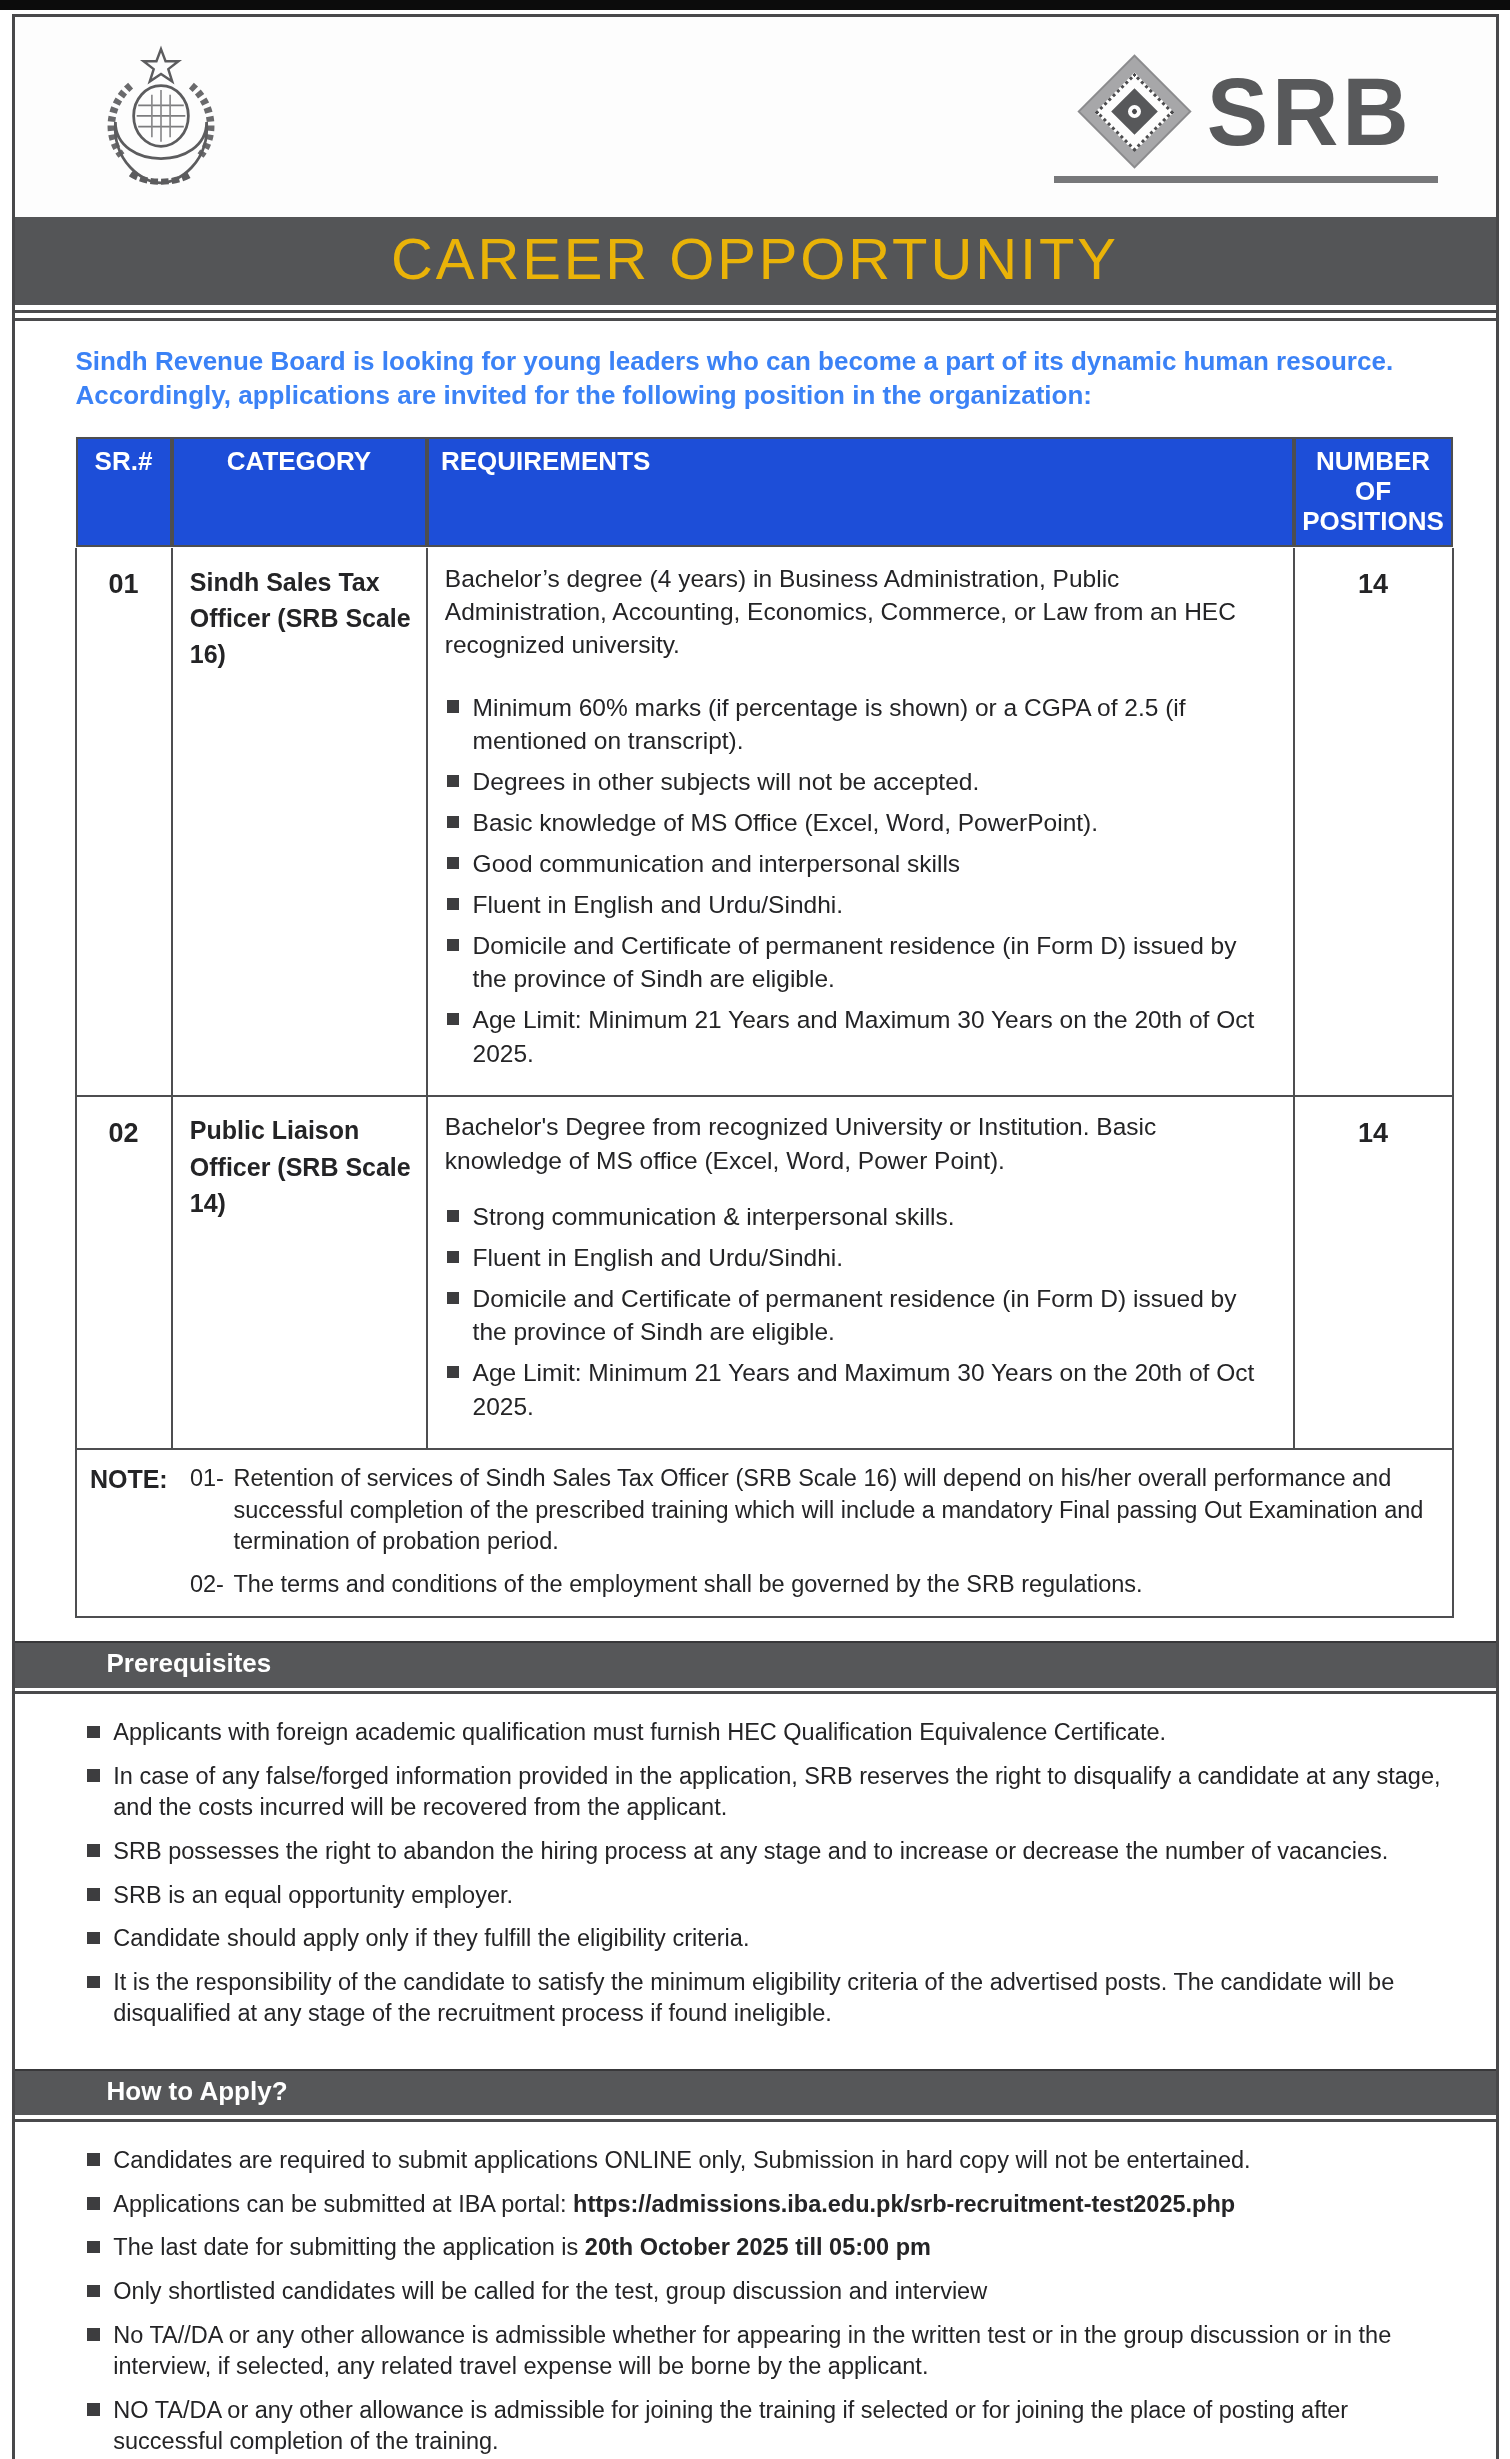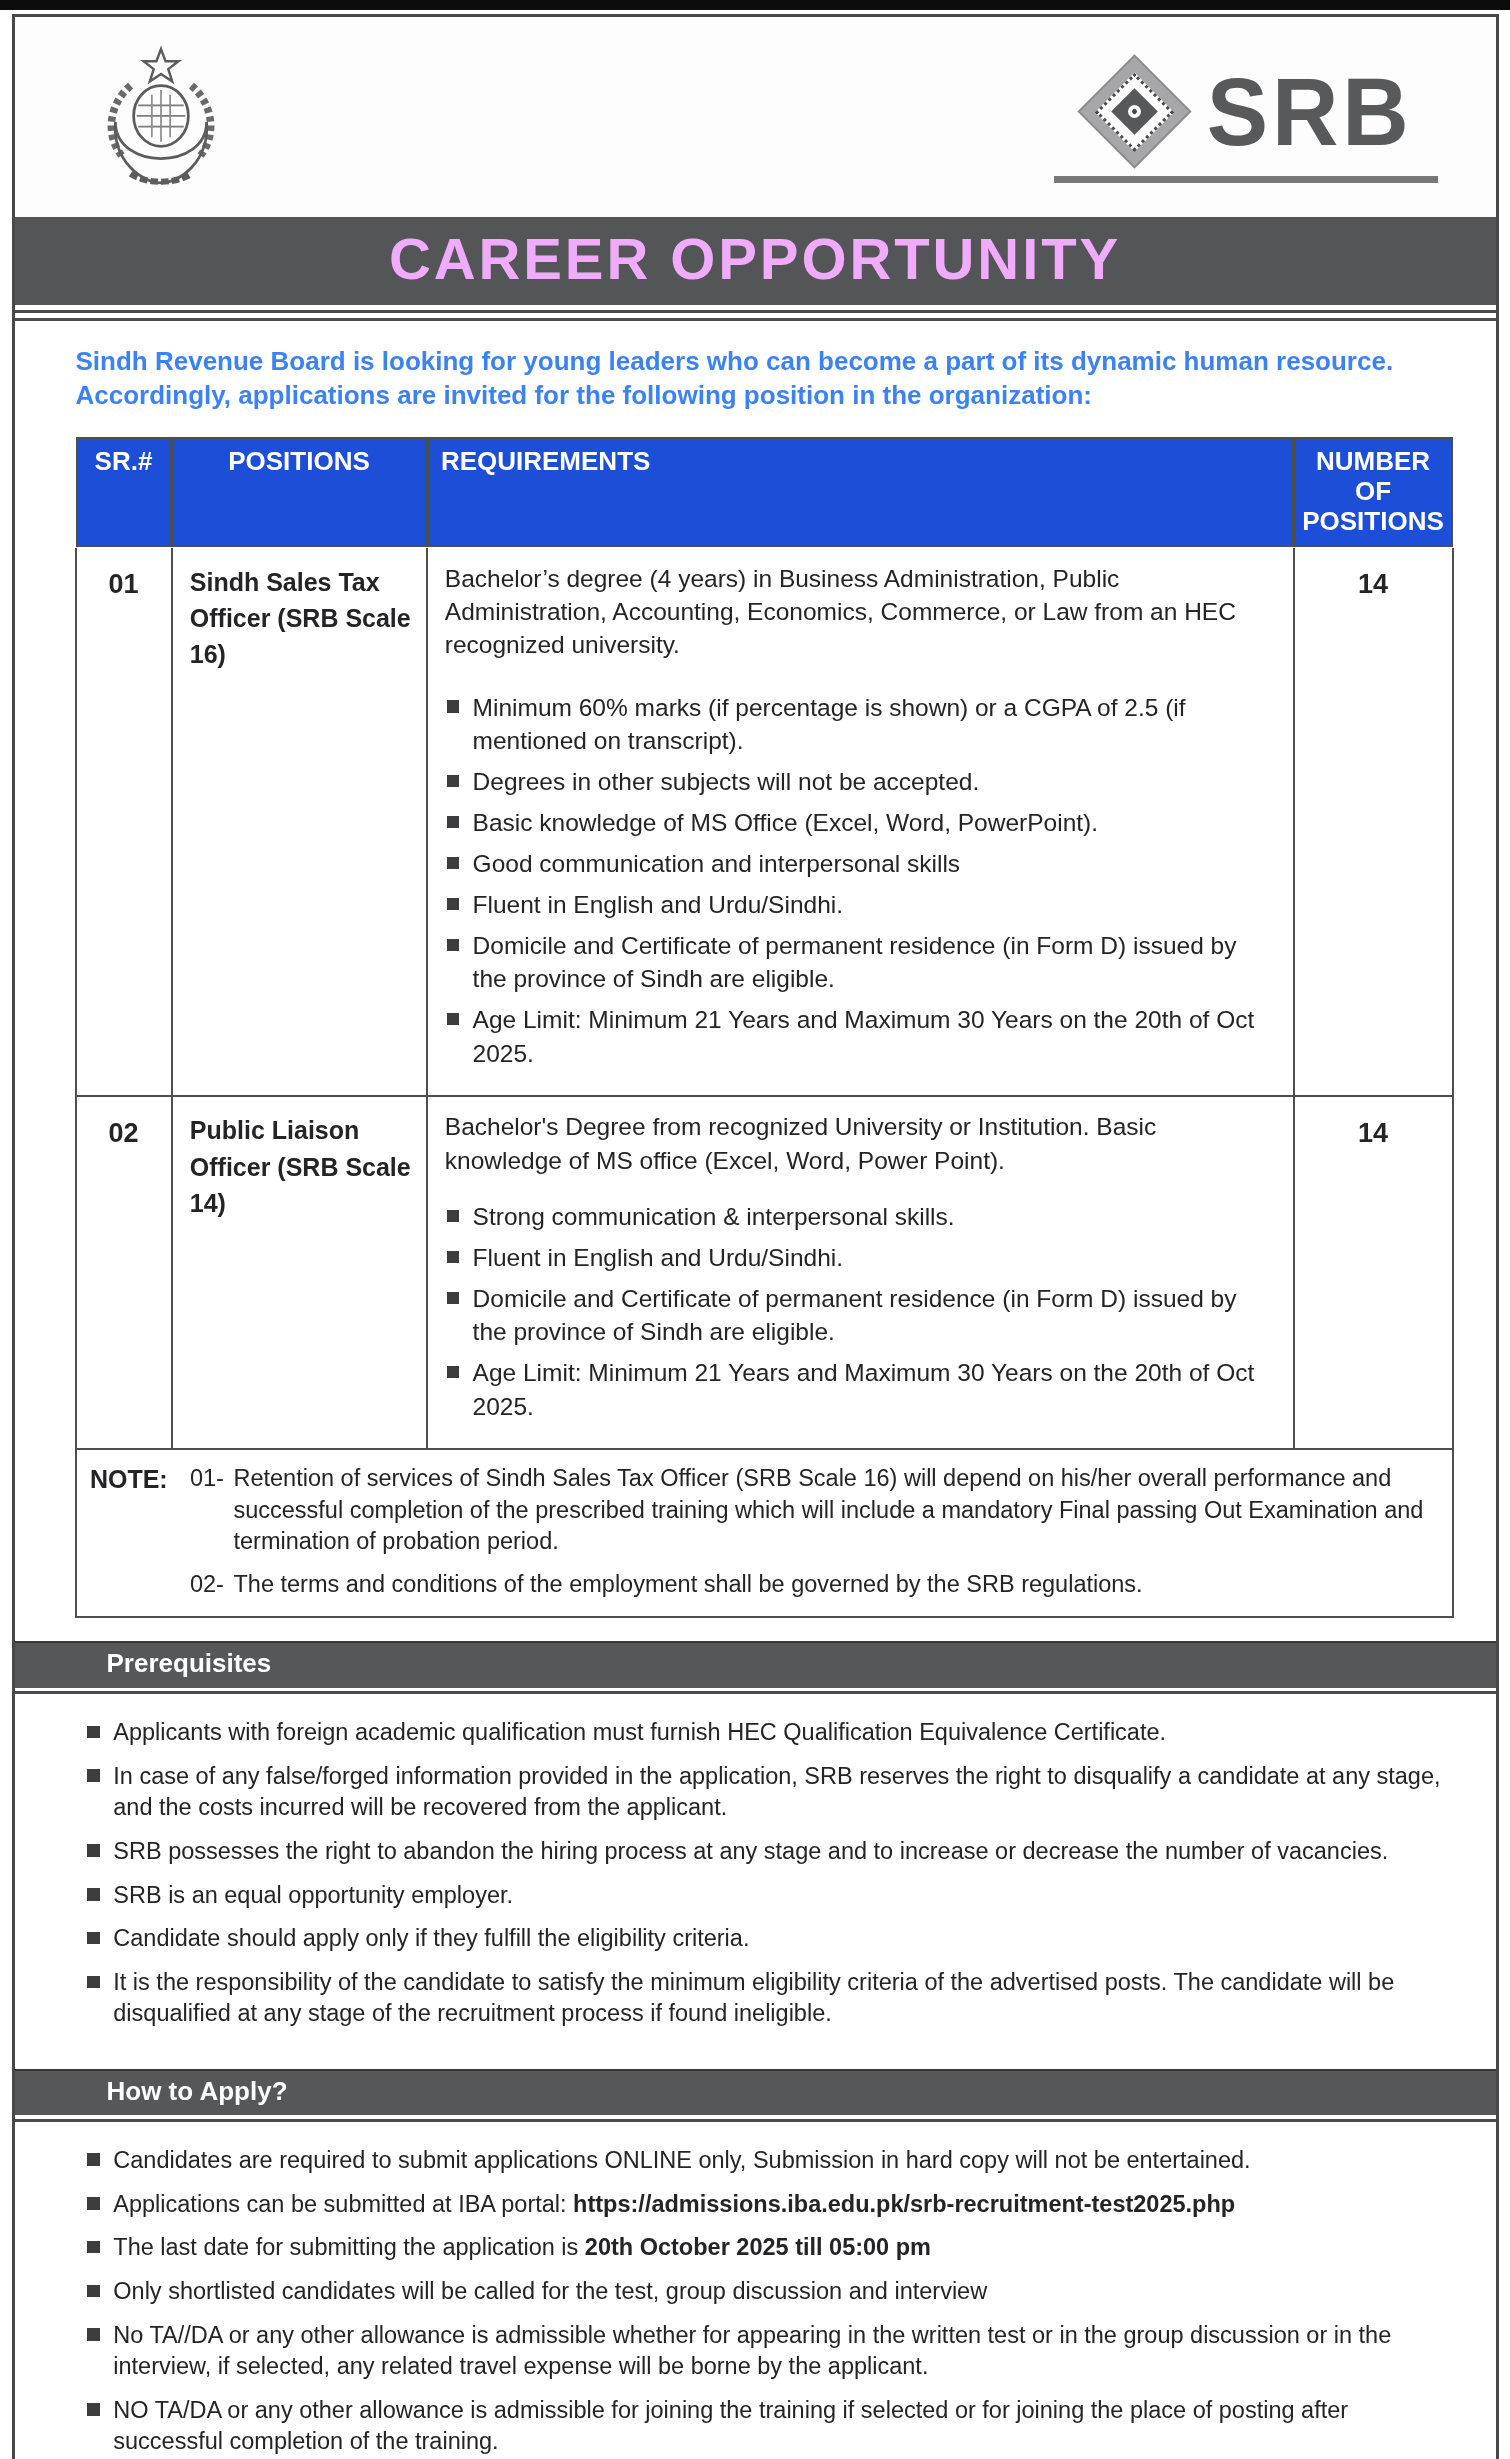--- a/index.html
+++ b/index.html
@@ -32,22 +32,22 @@
   .diamond-dot { width:13.4px; height:13.4px; border-radius:50%; background:#fdfdfd; display:flex; align-items:center; justify-content:center; }
   .diamond-dot::after { content:""; width:5.8px; height:5.8px; border-radius:50%; background:#48484a; }
   .srb-text {
     font-size:92px; font-weight:bold; color:#58595b; line-height:0.85;
     letter-spacing:3.8px; transform:scaleY(1.05); font-family:"Liberation Sans", sans-serif;
   }
   .logo-underline { height:6.7px; background:#77787a; width:384px; margin-top:9.6px; }
 
   
   .banner {
-    background:#545557; color:#f0abfc; text-align:center;
-    font-size:58px; font-weight:bold; letter-spacing:2.9px;
+    background:#545557; color:#eab308; text-align:center;
+    font-size:58px; font-weight:normal; letter-spacing:2.9px;
     padding:7.7px 0 13.4px 0; transform-origin:center;
   }
   .rule { height:3.8px; background:#4a4a4c; }
   .rule.thin { height:2.9px; }
   .rule-gap { height:4.8px; background:#fff; }
 
   
   .intro {
     font-weight:bold; font-size:26px; line-height:1.32;
     padding:23px 56px 15.4px 61px; color:#3b82f6;
@@ -147,21 +147,21 @@
   <table class="positions">
     <colgroup>
         <col class="col-sr">
         <col class="col-cat">
         <col class="col-req">
         <col class="col-pos">
       </colgroup>
     <thead>
       <tr>
         <th>SR.#</th>
-        <th>POSITIONS</th>
+        <th>CATEGORY</th>
         <th style="text-align:left; padding-left:13.4px;">REQUIREMENTS</th>
         <th>NUMBER OF POSITIONS</th>
       </tr>
     </thead>
     <tbody>
       <tr>
         <td class="sr-cell">01</td>
         <td class="cat-cell">Sindh Sales Tax Officer (SRB Scale 16)</td>
         <td class="req-cell">
           <p class="req-intro">Bachelor’s degree (4 years) in Business Administration, Public Administration, Accounting, Economics, Commerce, or Law from an HEC recognized university.</p>

